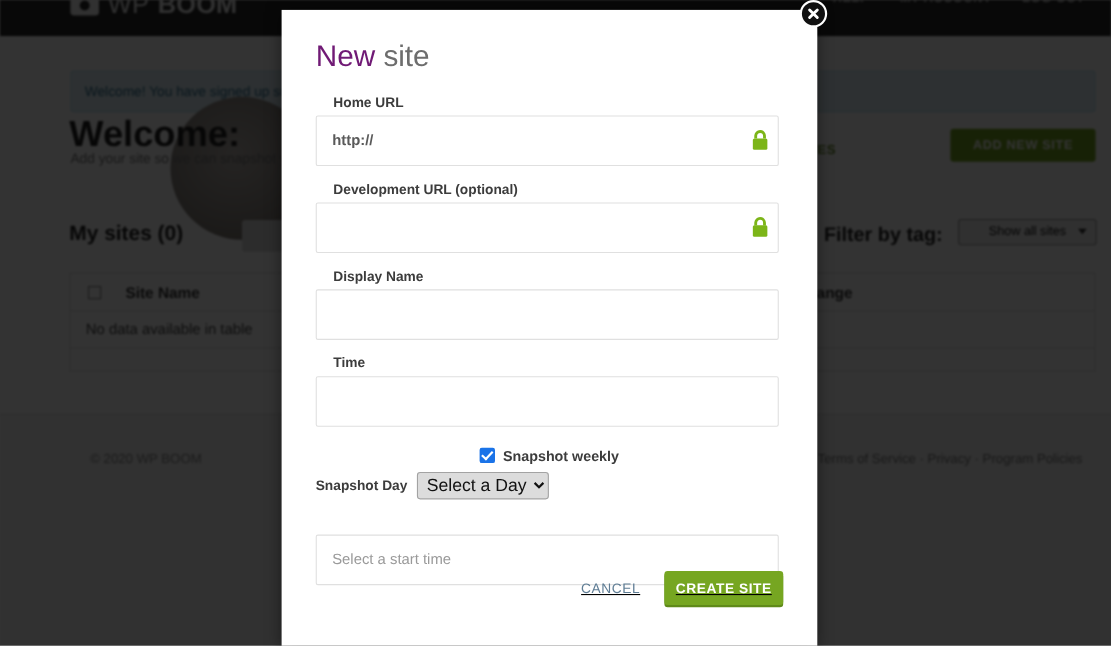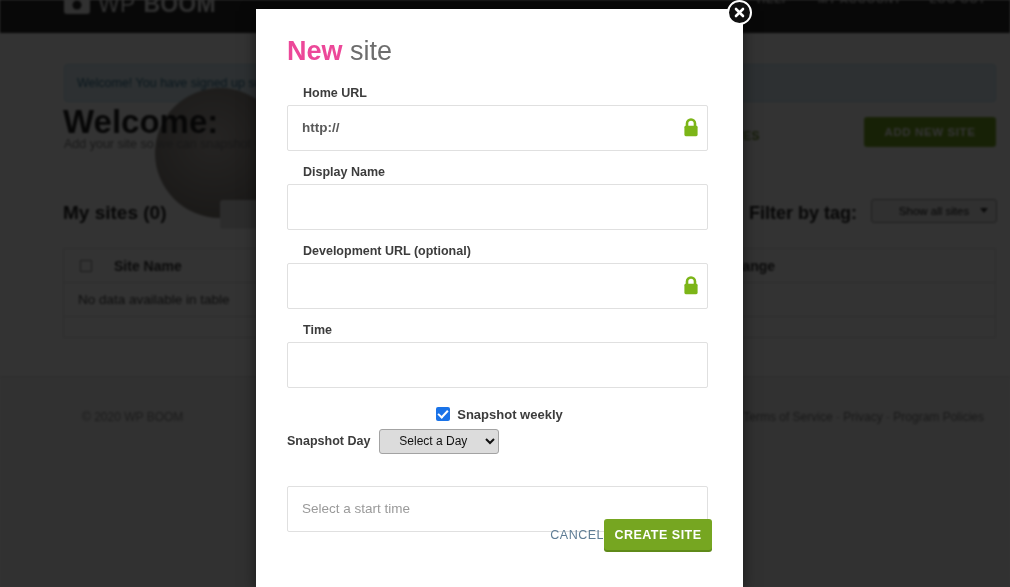--- a/index.html
+++ b/index.html
@@ -151,21 +151,21 @@
     position: absolute; left: 256px; top: 9px;
     width: 487px; height: 578px;
     background: #ffffff;
     box-shadow: 0 2px 14px rgba(0,0,0,.5);
     overflow: hidden;
   }
   .modal-inner { padding: 28px 31px 0 31px; }
   .modal-title {
     font-size: 27px; color: #555; margin-bottom: 19px; line-height: 1.1;
   }
-  .modal-title .strong { font-weight: 700; color: #ec4899; }
+  .modal-title .strong { font-weight: 400; color: #701a75; }
   .modal-title .light { font-weight: 400; color: #6d6d6d; }
 
   .field { margin-bottom: 14px; }
   .field-label {
     font-size: 12.5px; font-weight: 700; color: #3c3c3c;
     margin-bottom: 5px;
     padding-left: 16px;
   }
   .input-wrap { position: relative; }
   .text-input {
@@ -199,27 +199,27 @@
   }
   .check-label { font-size: 13px; font-weight: 700; color: #3c3c3c; }
 
   .day-row { display: flex; align-items: center; gap: 9px; margin-bottom: 32px; }
   .day-label { font-size: 12.5px; font-weight: 700; color: #3c3c3c; }
   .day-select {
     width: 120px; height: 25px;
     background: #dcdcdc;
     border: 1px solid #a3a3a3; border-radius: 3px;
     font-family: "Liberation Sans", sans-serif;
-    font-size: 12px; color: #111;
+    font-size: 16px; color: #111;
     text-align: center;
   }
 
   .actions {
     position: absolute; right: 31px; bottom: 37px;
-    display: flex; align-items: center; 
+    display: flex; align-items: center; gap: 22px; text-decoration: underline;
   }
   .cancel-btn {
     background: none; border: none; cursor: pointer;
     font-family: "Liberation Sans", sans-serif;
     font-size: 12.5px; font-weight: 400; letter-spacing: .5px;
     color: #5f7d95;
   }
   .create-btn {
     width: 108px; height: 31px; border: none; border-radius: 3px;
     background: #76a621; cursor: pointer;
@@ -313,38 +313,38 @@
       <div class="input-wrap">
         <input class="text-input ph-dark" type="text" placeholder="http://" style="">
         <svg class="lock-icon" viewBox="0 0 20 22">
           <path d="M6 9V6.5a4 4 0 0 1 8 0V9" fill="none" stroke="#7cb518" stroke-width="2.6"></path>
           <rect x="3.4" y="8.8" width="13.2" height="10.4" rx="1.4" fill="#7cb518"></rect>
         </svg>
       </div>
     </div>
 
     <div class="field">
-      <div class="field-label">Display Name</div>
-      <div class="input-wrap">
-        <input class="text-input" type="text" placeholder="" style="">
-      </div>
-    </div>
-
-    <div class="field">
       <div class="field-label">Development URL (optional)</div>
       <div class="input-wrap">
         <input class="text-input" type="text" placeholder="" style="">
         <svg class="lock-icon" viewBox="0 0 20 22">
           <path d="M6 9V6.5a4 4 0 0 1 8 0V9" fill="none" stroke="#7cb518" stroke-width="2.6"></path>
           <rect x="3.4" y="8.8" width="13.2" height="10.4" rx="1.4" fill="#7cb518"></rect>
         </svg>
       </div>
     </div>
 
     <div class="field">
+      <div class="field-label">Display Name</div>
+      <div class="input-wrap">
+        <input class="text-input" type="text" placeholder="" style="">
+      </div>
+    </div>
+
+    <div class="field">
       <div class="field-label">Time</div>
       <div class="input-wrap">
         <input class="text-input" type="text" placeholder="" style="">
       </div>
     </div>
 
     <div class="check-row">
       <span class="checkbox"></span>
       <span class="check-label">Snapshot weekly</span>
     </div>

